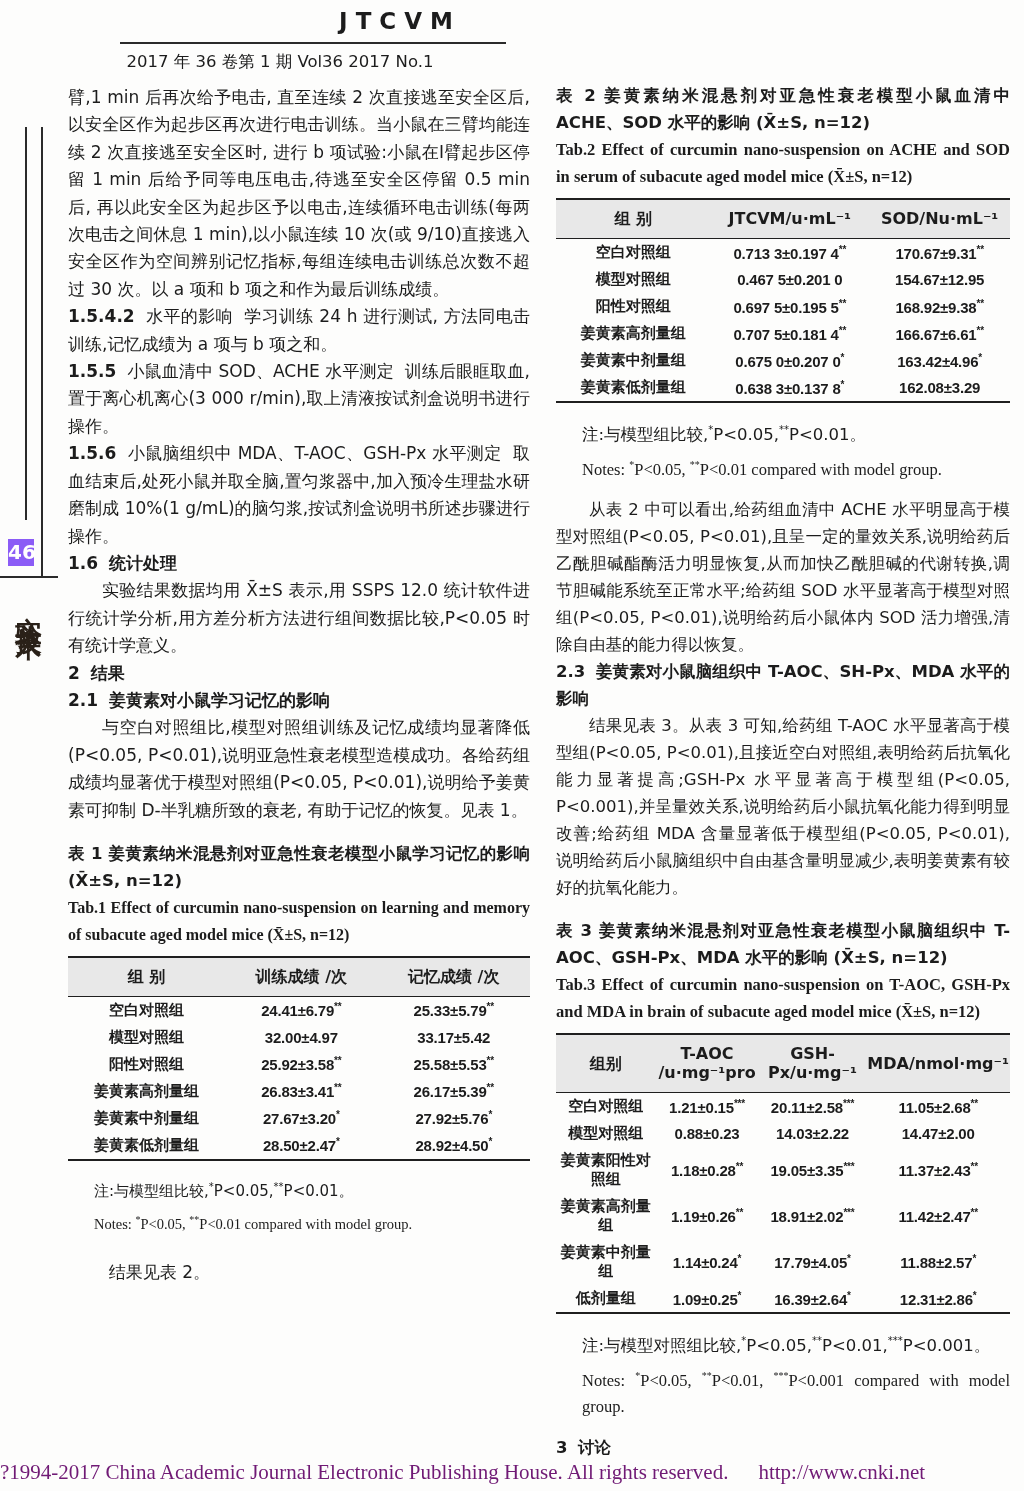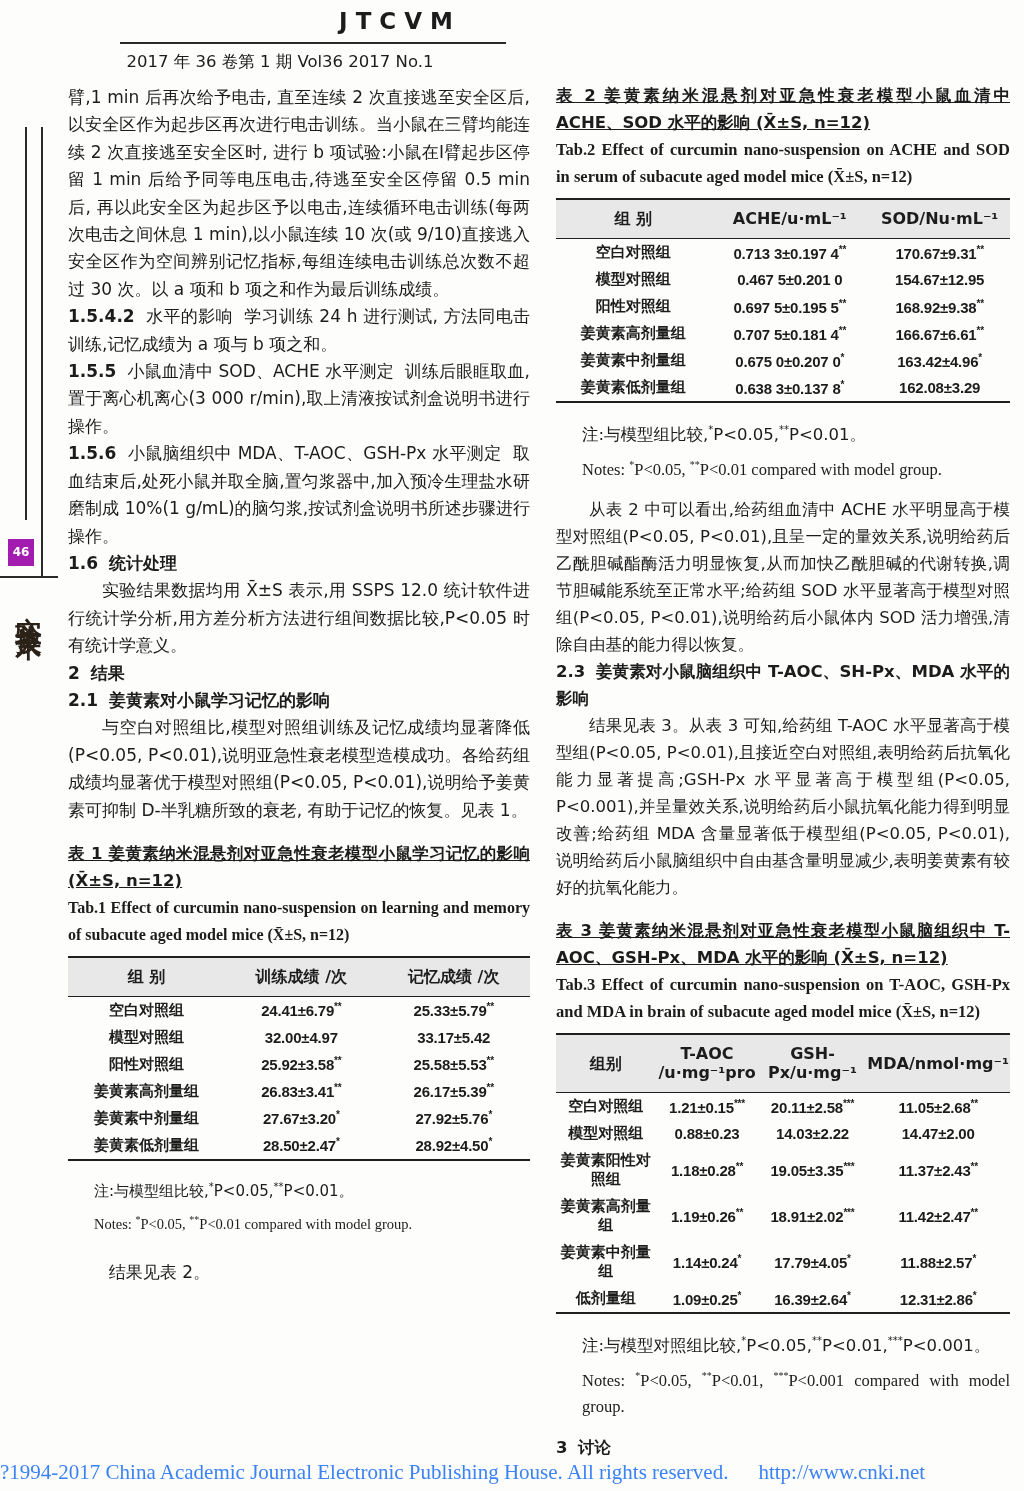--- a/index.html
+++ b/index.html
@@ -9,39 +9,39 @@
     font-family:"DejaVu Sans",sans-serif;
   }
   .jtitle{position:absolute;top:8px;left:330px;width:140px;text-align:center;
     font-size:23px;font-weight:bold;letter-spacing:8px;}
   .hrule{position:absolute;top:42px;left:120px;width:386px;height:2px;background:#2b2b2b;}
   .issue{position:absolute;top:51px;left:90px;width:380px;text-align:center;font-size:16.5px;}
 
   
   .vline-a{position:absolute;left:25px;top:127px;width:2px;height:393px;background:#2b2b2b;}
   .vline-b{position:absolute;left:41px;top:127px;width:2px;height:450px;background:#2b2b2b;}
-  .pagebox{position:absolute;left:8px;top:539px;width:26px;height:27px;background:#a21caf;
-    color:#fff;font-size:12px;font-weight:bold;text-align:center;line-height:27px;}
+  .pagebox{position:absolute;left:8px;top:539px;width:26px;height:27px;background:#8b5cf6;
+    color:#fff;font-size:20px;font-weight:bold;text-align:center;line-height:27px;}
   .srule{position:absolute;left:0;top:576px;width:58px;height:2px;background:#2b2b2b;}
   .vtext{position:absolute;left:12px;top:596px;writing-mode:vertical-rl;text-orientation:upright;
     font-family:"DejaVu Serif",serif;font-size:26px;font-weight:bold;letter-spacing:6px;color:#2a2118;}
 
   .col{position:absolute;top:84px;}
   .col-left{left:68px;width:462px;}
   .col-right{left:556px;width:454px;top:82px;}
 
   p{margin:0;font-size:17px;line-height:27.4px;text-align:justify;}
   .col-right p{font-size:16.5px;line-height:27px;}
   .ind{text-indent:2em;}
   .secnum{font-weight:bold;}
   .sectitle-b{font-weight:bold;}
   .sub-line{padding-left:2.4em;}
 
   .cap{margin-top:16px;}
-  .cap-zh{font-weight:bold;font-size:16.5px;line-height:27px;text-decoration:underline;}
+  .cap-zh{font-weight:bold;font-size:16.5px;line-height:27px;}
   .col-right .cap-zh{margin-top:0;}
   .cap-en{font-weight:bold;font-size:16px;line-height:27px;font-family:"Liberation Serif",serif;}
 
   table.datatbl{width:100%;border-collapse:collapse;margin-top:8px;
     border-top:2px solid #1f1f1f;border-bottom:2px solid #1f1f1f;}
   table.datatbl thead th{background:#e8e8e8;font-size:16px;font-weight:bold;
     padding:9px 1px 10px;border-bottom:1.5px solid #1f1f1f;line-height:19px;}
   table.datatbl tbody td{font-size:15px;padding:4px 1px;text-align:center;}
   td.g{font-weight:bold;font-size:15.5px;}
   td.v{font-family:"Liberation Sans",sans-serif;font-weight:bold;letter-spacing:-0.2px;}
@@ -51,21 +51,21 @@
   .t3 td.g{font-size:15px;}
 
   .note{margin-top:13px;padding-left:26px;}
   .note-zh{font-size:15px;line-height:25px;}
   .note-en{font-size:14.5px;line-height:25px;font-family:"Liberation Serif",serif;margin-top:3px;}
 
   .blk-mt{margin-top:22px;}
   .blk-mt-sm{margin-top:14px;}
 
   .wm{position:absolute;left:0;top:1460px;width:1024px;display:flex;gap:30px;
-    color:#3b82f6;font-family:"Liberation Serif",serif;font-size:21px;white-space:nowrap;}
+    color:#701a75;font-family:"Liberation Serif",serif;font-size:21px;white-space:nowrap;}
 </style>
 </head>
 <body>
 
 <div class="jtitle">JTCVM</div>
 <div class="hrule"></div>
 <div class="issue">2017 年 36 卷第 1 期   Vol36  2017  No.1</div>
 
 <div class="vline-a"></div>
 <div class="vline-b"></div>
@@ -147,21 +147,21 @@
 <div class="col col-right">
 
   <div>
     <p class="cap-zh">表 2  姜黄素纳米混悬剂对亚急性衰老模型小鼠血清中 ACHE、SOD 水平的影响 (X̄±S, n=12)</p>
     <p class="cap-en">Tab.2 Effect of curcumin nano-suspension on ACHE and SOD in serum of subacute aged model mice  (X̄±S, n=12)</p>
   </div>
   <table class="datatbl">
     <thead>
       <tr>
         <th style="width:34%">组  别</th>
-        <th style="width:35%">ACHE/u·mL⁻¹</th>
+        <th style="width:35%">JTCVM/u·mL⁻¹</th>
         <th style="width:31%">SOD/Nu·mL⁻¹</th>
       </tr>
     </thead>
     <tbody>
       <tr>
           <td class="g">空白对照组</td>
           <td class="v">0.713 3±0.197 4<sup>**</sup></td>
           <td class="v">170.67±9.31<sup>**</sup></td>
         </tr>
       <tr>

